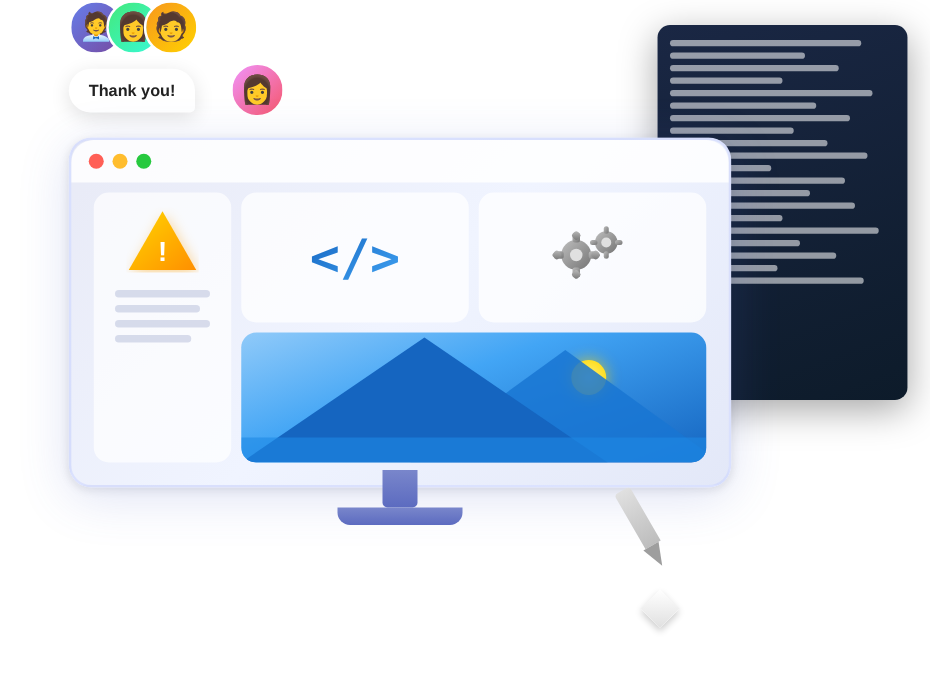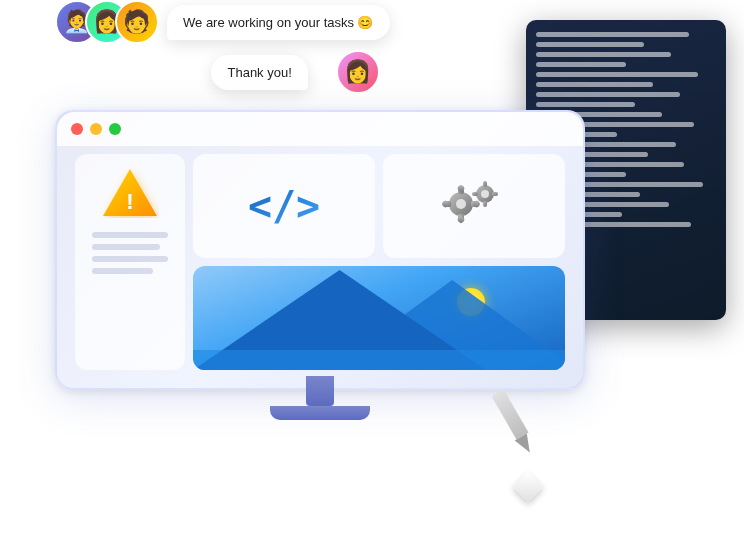--- a/index.html
+++ b/index.html
@@ -293,20 +293,21 @@
       margin-left: auto;
       margin-right: 20px;
     }
 
     .chat-row-2 {
       display: flex;
       justify-content: flex-end;
       align-items: center;
       gap: 8px;
       padding-right: 10px;
+      font-weight: bold;
     }
 
     .avatar-right {
       width: 44px;
       height: 44px;
       border-radius: 50%;
       border: 2px solid white;
       overflow: hidden;
       background: linear-gradient(135deg, #f093fb, #f5576c);
       display: flex;
@@ -362,23 +363,20 @@
       <div class="avatars-group">
         <div class="avatar">
           <span style="font-size:22px;">🧑‍💼</span>
         </div>
         <div class="avatar" style="background:linear-gradient(135deg,#43e97b,#38f9d7);">
           <span style="font-size:22px;">👩</span>
         </div>
         <div class="avatar" style="background:linear-gradient(135deg,#f7971e,#ffd200);">
           <span style="font-size:22px;">🧑</span>
         </div>
-      </div>
-      <div class="bubble">
-        <span>We are working on your tasks 😊</span>
       </div>
     </div>
 
     <div class="chat-row-2">
       <div class="bubble-right">
         <span>Thank you!</span>
       </div>
       <div class="avatar-right">
         <span style="font-size:22px;">👩</span>
       </div>

